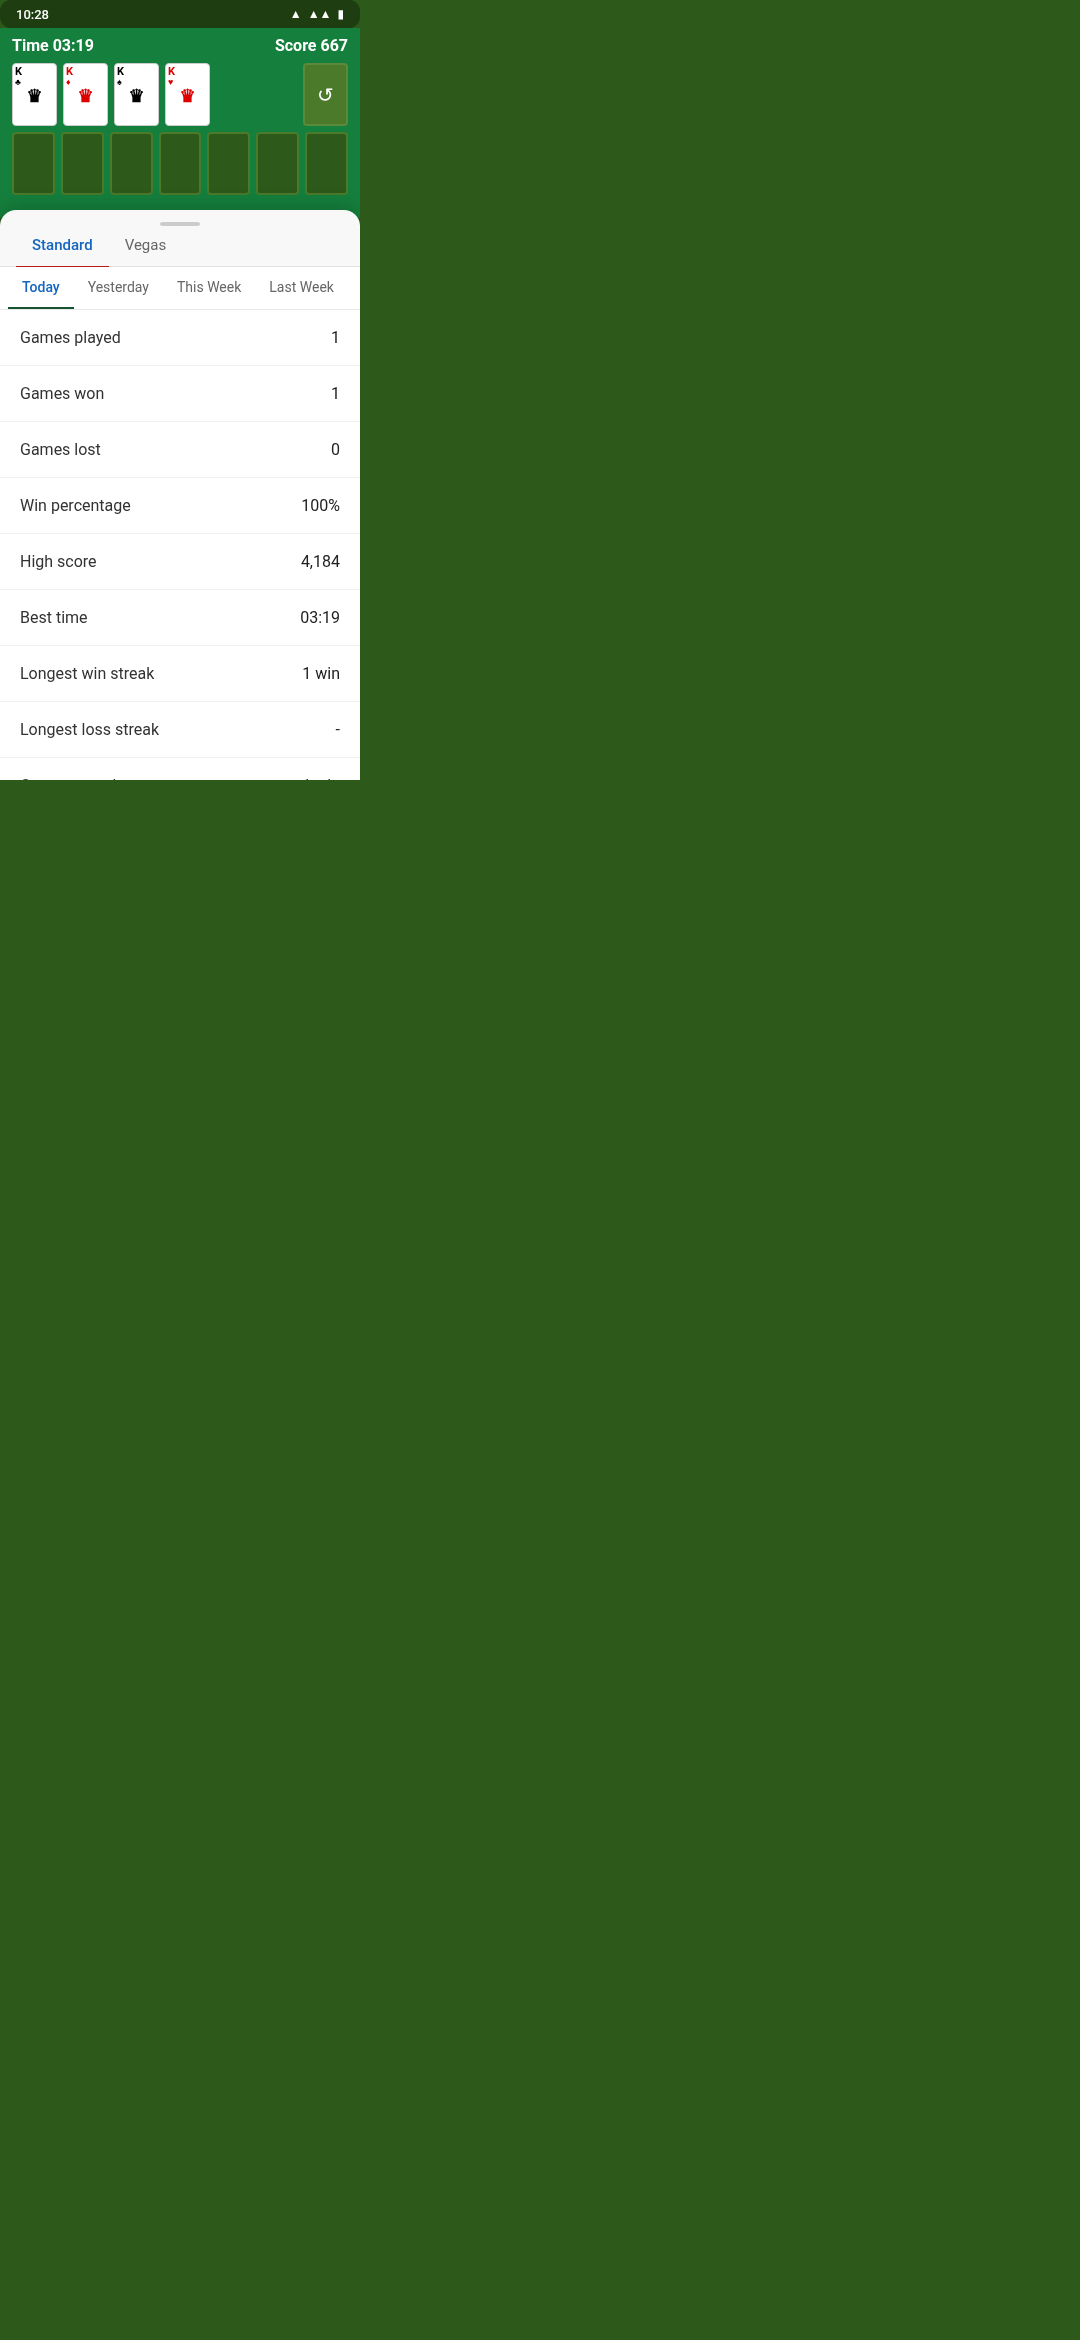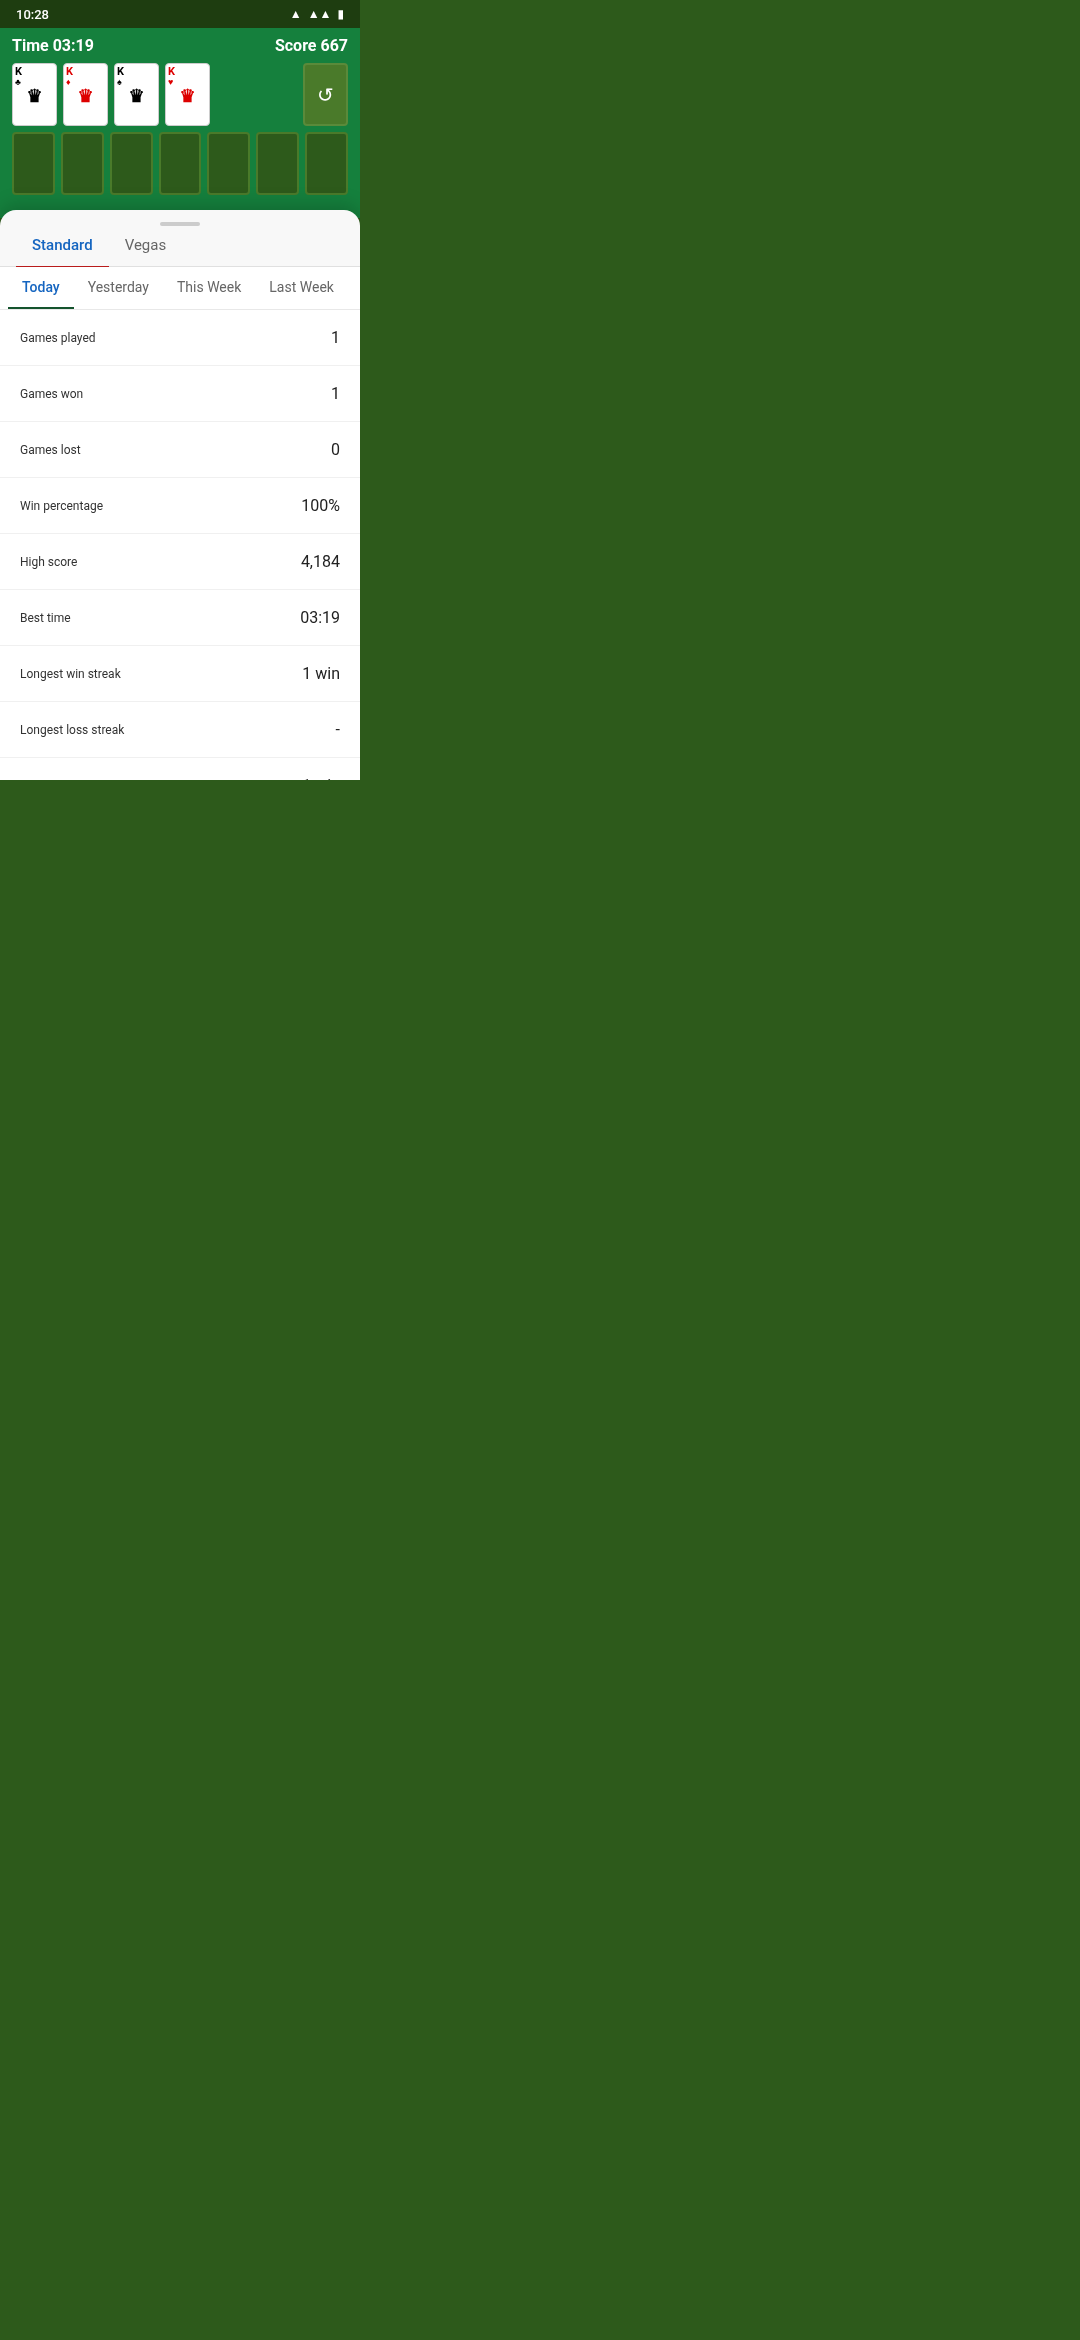--- a/index.html
+++ b/index.html
@@ -15,20 +15,21 @@
     }
 
     
     .status-bar {
       height: 28px;
       background: #1e3d10;
       display: flex;
       align-items: center;
       justify-content: space-between;
       padding: 0 16px;
+      border-radius: 11px;
     }
     .status-time {
       color: white;
       font-size: 13px;
       font-weight: 500;
     }
     .status-icons {
       display: flex;
       gap: 6px;
       align-items: center;
@@ -218,21 +219,21 @@
       flex: 1;
     }
     .stat-row {
       display: flex;
       justify-content: space-between;
       align-items: center;
       padding: 18px 20px;
       border-bottom: 1px solid #f0f0f0;
     }
     .stat-label {
-      font-size: 12px;
+      font-size: 16px;
       color: #333;
     }
     .stat-value {
       font-size: 16px;
       color: #222;
       font-weight: 400;
     }
 
     .bottom-home-bar {
       height: 24px;

